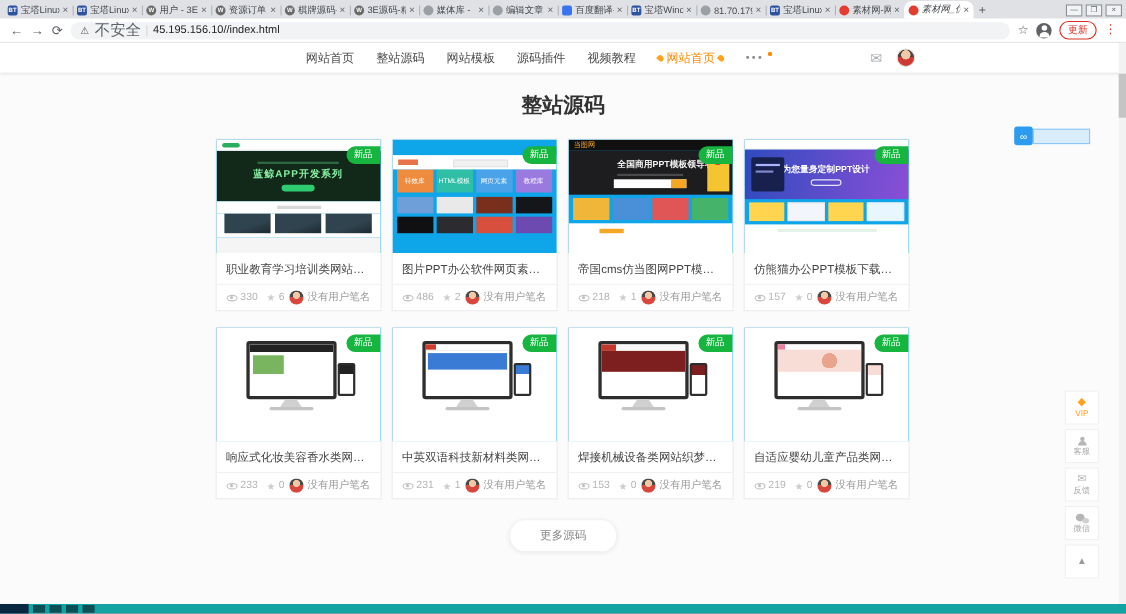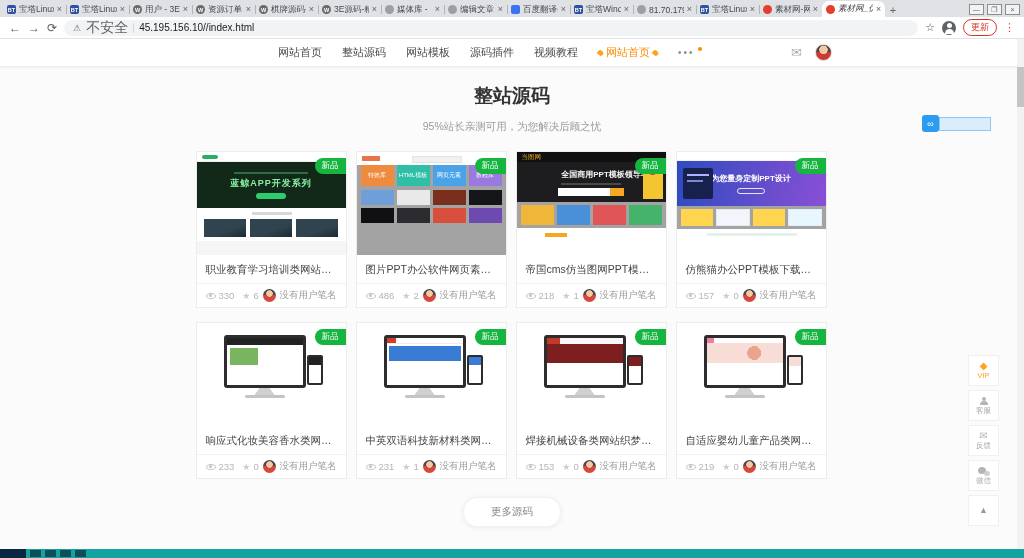--- a/index.html
+++ b/index.html
@@ -71,21 +71,21 @@
   .pill{ border:1px solid #e9e9e9; background:#fff; border-radius:14px; padding:4px 14px;
     font-size:10.5px; color:#666; cursor:pointer; }
 
   .netdisk{ position:absolute; top:76px; right:33px; display:flex; align-items:center; }
   .nd-ico{ width:17px; height:17px; background:#2c9bf0; border-radius:3px; color:#fff; font-size:9px;
     display:flex; align-items:center; justify-content:center; }
   .nd-bar{ width:52px; height:14px; background:#d9edfc; border:1px solid #8ec7f4; }
 
   .grid{ width:633px; margin:17px auto 0; display:grid; grid-template-columns:repeat(4,151px); gap:14px 9px; }
   .card{ background:#fff; border:1px solid #ececec; cursor:pointer; }
-  .thumb{ height:103px; position:relative; overflow:hidden; background:#a3a3a3; display:flex; flex-direction:column; }
+  .thumb{ height:103px; position:relative; overflow:hidden; background:#0ea5e9; display:flex; flex-direction:column;justify-content:center; }
   .badge{ position:absolute; top:6px; right:0; background:#15b53f; color:#fff; font-size:8.5px;
     padding:2px 7px; border-radius:9px 0 0 9px; z-index:5; }
   .card-title{ padding:8px 9px 6px; font-size:10.5px; color:#444; white-space:nowrap;
     overflow:hidden; text-overflow:ellipsis; }
   .card-foot{ border-top:1px solid #f1f1f1; padding:5px 9px; display:flex; justify-content:space-between;
     align-items:center; font-size:9.5px; color:#b5b5b5; }
   .stat{ display:flex; align-items:center; gap:3px; }
   .eye{ width:10px; height:6px; border:1px solid #c2c2c2; border-radius:50%; position:relative; }
   .eye::after{ content:""; position:absolute; width:3px; height:3px; background:#c2c2c2; border-radius:50%;
     left:2.5px; top:0.8px; }
@@ -344,21 +344,20 @@
         </span>
         <span class="more-dots"><span>•••</span><span class="dot-sup"></span></span>
       </div>
       <div class="header-right">
         <span class="mail-ico">✉</span>
         <span class="header-avatar"></span>
       </div>
     </div>
 
     <div class="page-title">整站源码</div>
-    <div class="page-subtitle">95%站长亲测可用，为您解决后顾之忧</div>
 
 
     <div class="netdisk">
       <span class="nd-ico">∞</span>
       <span class="nd-bar"></span>
     </div>
 
     <div class="grid">
 
       <div class="card">

